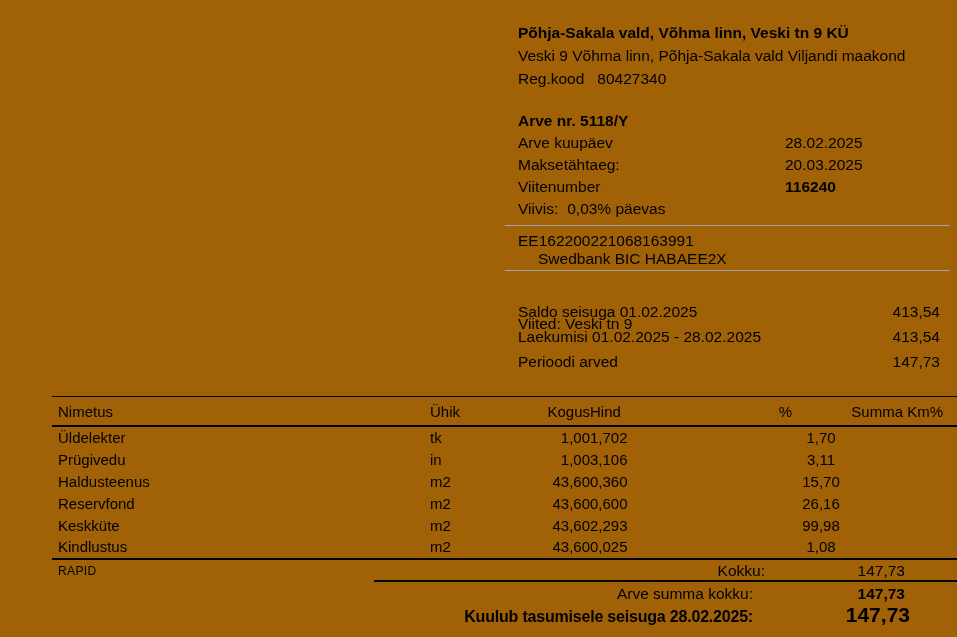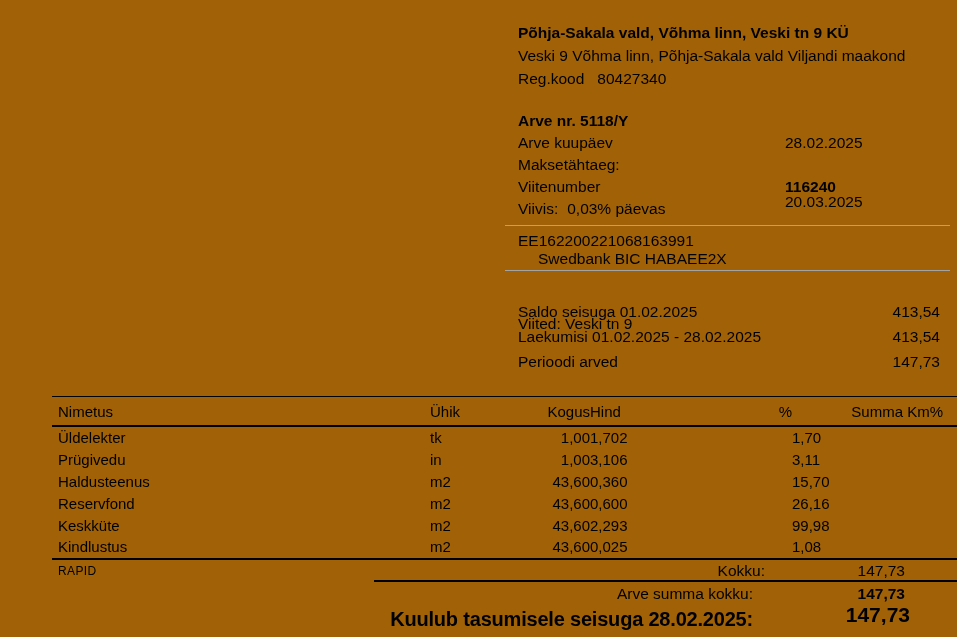--- a/index.html
+++ b/index.html
@@ -21,21 +21,21 @@
   
   .company-name   { left: 518px; top: 24px;  font-weight: bold; }
   .company-addr   { left: 518px; top: 47px; }
   .company-reg    { left: 518px; top: 70px; }
   .company-reg .code { margin-left: 13px; }
 
   .invoice-no     { left: 518px; top: 112px; font-weight: bold; }
   .m-label-1      { left: 518px; top: 134px; }
   .m-value-1      { left: 785px; top: 134px; }
   .m-label-2      { left: 518px; top: 156px; }
-  .m-value-2      { left: 785px; top: 156px; margin-top: 37px; }
+  .m-value-2      { left: 785px; top: 156px; }
   .m-label-3      { left: 518px; top: 178px; }
   .m-value-3      { left: 785px; top: 178px; font-weight: bold; }
   .m-label-4      { left: 518px; top: 200px; }
   .m-label-4 .late-val { margin-left: 9px; }
 
   .sep-1          { left: 505px; top: 225px; width: 445px; }
   .iban           { left: 518px; top: 232px; }
   .bank-bic       { left: 538px; top: 250px; }
   .sep-2          { left: 505px; top: 270px; width: 445px; }
   .viited         { left: 518px; top: 278px; margin-top: 37px; }
@@ -65,30 +65,30 @@
     vertical-align: middle;
     padding: 0;
   }
   .charges td { height: 21.8px; padding: 0; vertical-align: middle; }
   .charges .c-name  { text-align: left;  padding-left: 6px; }
   .charges .c-unit  { text-align: left;  padding-left: 10px; }
   .charges .c-qty   { text-align: right; }
   .charges .c-price { text-align: left; }
   .charges .c-pct   { text-align: right; }
   .charges th.c-sum { text-align: right; padding-right: 14px; }
-  .charges td.c-sum { text-align: left; padding-right: 107px; }
+  .charges td.c-sum { text-align: center; padding-right: 107px; }
 
   
   .software-tag   { left: 58px;  top: 564px; font-size: 12px; letter-spacing: 0.4px; }
   .kokku-label    { right: 192px; top: 562px; }
   .kokku-value    { right: 52px;  top: 562px; }
   .total-divider  { left: 374px; top: 580px; width: 583px; height: 2px; }
   .inv-total-label{ right: 204px; top: 585px; }
   .inv-total-value{ right: 52px;  top: 585px; font-weight: bold; }
-  .due-total-label{ right: 204px; top: 608px; font-weight: bold; font-size: 20px; letter-spacing: -0.2px; }
+  .due-total-label{ right: 204px; top: 608px; font-weight: bold; font-size: 16px; letter-spacing: -0.2px; }
   .due-total-value{ right: 47px;  top: 603px; font-weight: bold; font-size: 21px; }
 </style>
 </head>
 <body>
 
 <div class="doc">
 
   <div class="abs company-name">Põhja-Sakala vald, Võhma linn, Veski tn 9 KÜ</div>
   <div class="abs company-addr">Veski 9 Võhma linn, Põhja-Sakala vald Viljandi maakond</div>
   <div class="abs company-reg">

